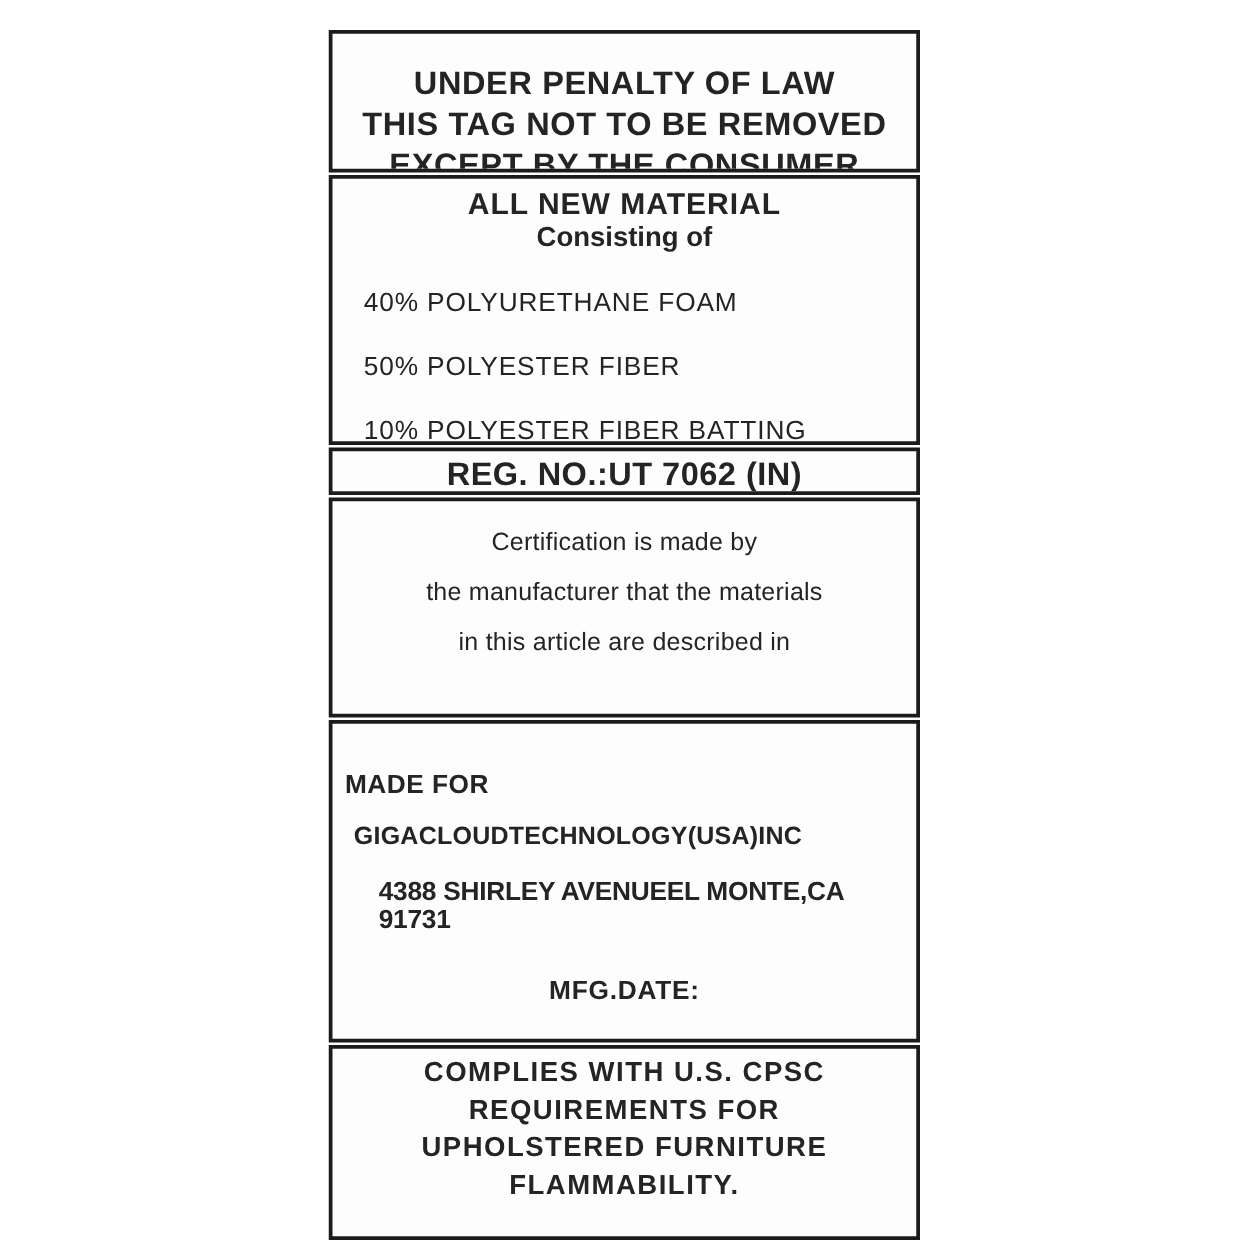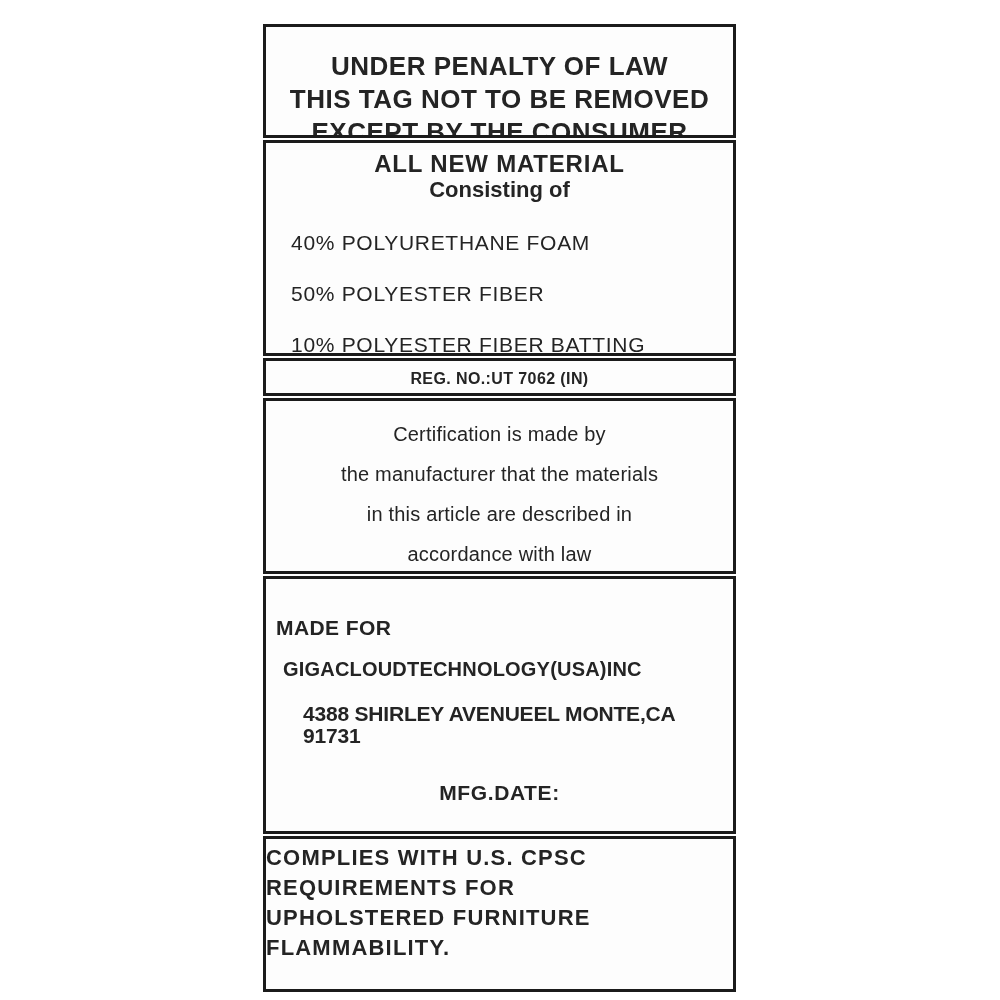--- a/index.html
+++ b/index.html
@@ -57,21 +57,21 @@
     letter-spacing: 0.7px;
     line-height: 22px;
     margin-top: 29px;
     padding-left: 25px;
     text-align: left;
   }
   
   .sec-regno {
     height: 38px;
     text-align: center;
-    font-size: 16px;
+    font-size: 26px;
     font-weight: bold;
     line-height: 32px;
     letter-spacing: 0.4px;
     padding-top: 2px;
   }
   
   .sec-cert {
     height: 176px;
     text-align: center;
     padding-top: 13px;
@@ -113,20 +113,21 @@
     font-size: 21px;
     font-weight: 600;
     line-height: 22px;
     margin-top: 35px;
     text-align: center;
     letter-spacing: 0.6px;
   }
   
   .sec-comply {
     height: 156px;
+    text-align: center;
     padding-top: 4px;
   }
   .comply-line {
     font-size: 22px;
     font-weight: 600;
     line-height: 30px;
     letter-spacing: 1.2px;
   }
 </style>
 </head>
@@ -149,21 +150,20 @@
   </div>
 
   <div class="section sec-regno">
     <div>REG. NO.:UT 7062 (IN)</div>
   </div>
 
   <div class="section sec-cert">
     <div class="cert-line">Certification is made by</div>
     <div class="cert-line">the manufacturer that the materials</div>
     <div class="cert-line">in this article are described in</div>
-    <div class="cert-line">accordance with law</div>
   </div>
 
   <div class="section sec-madefor">
     <div class="madefor-label">MADE FOR</div>
     <div class="company">GIGACLOUDTECHNOLOGY(USA)INC</div>
     <div class="address">4388 SHIRLEY AVENUEEL MONTE,CA 91731</div>
     <div class="mfg-date">MFG.DATE:</div>
   </div>
 
   <div class="section sec-comply">

